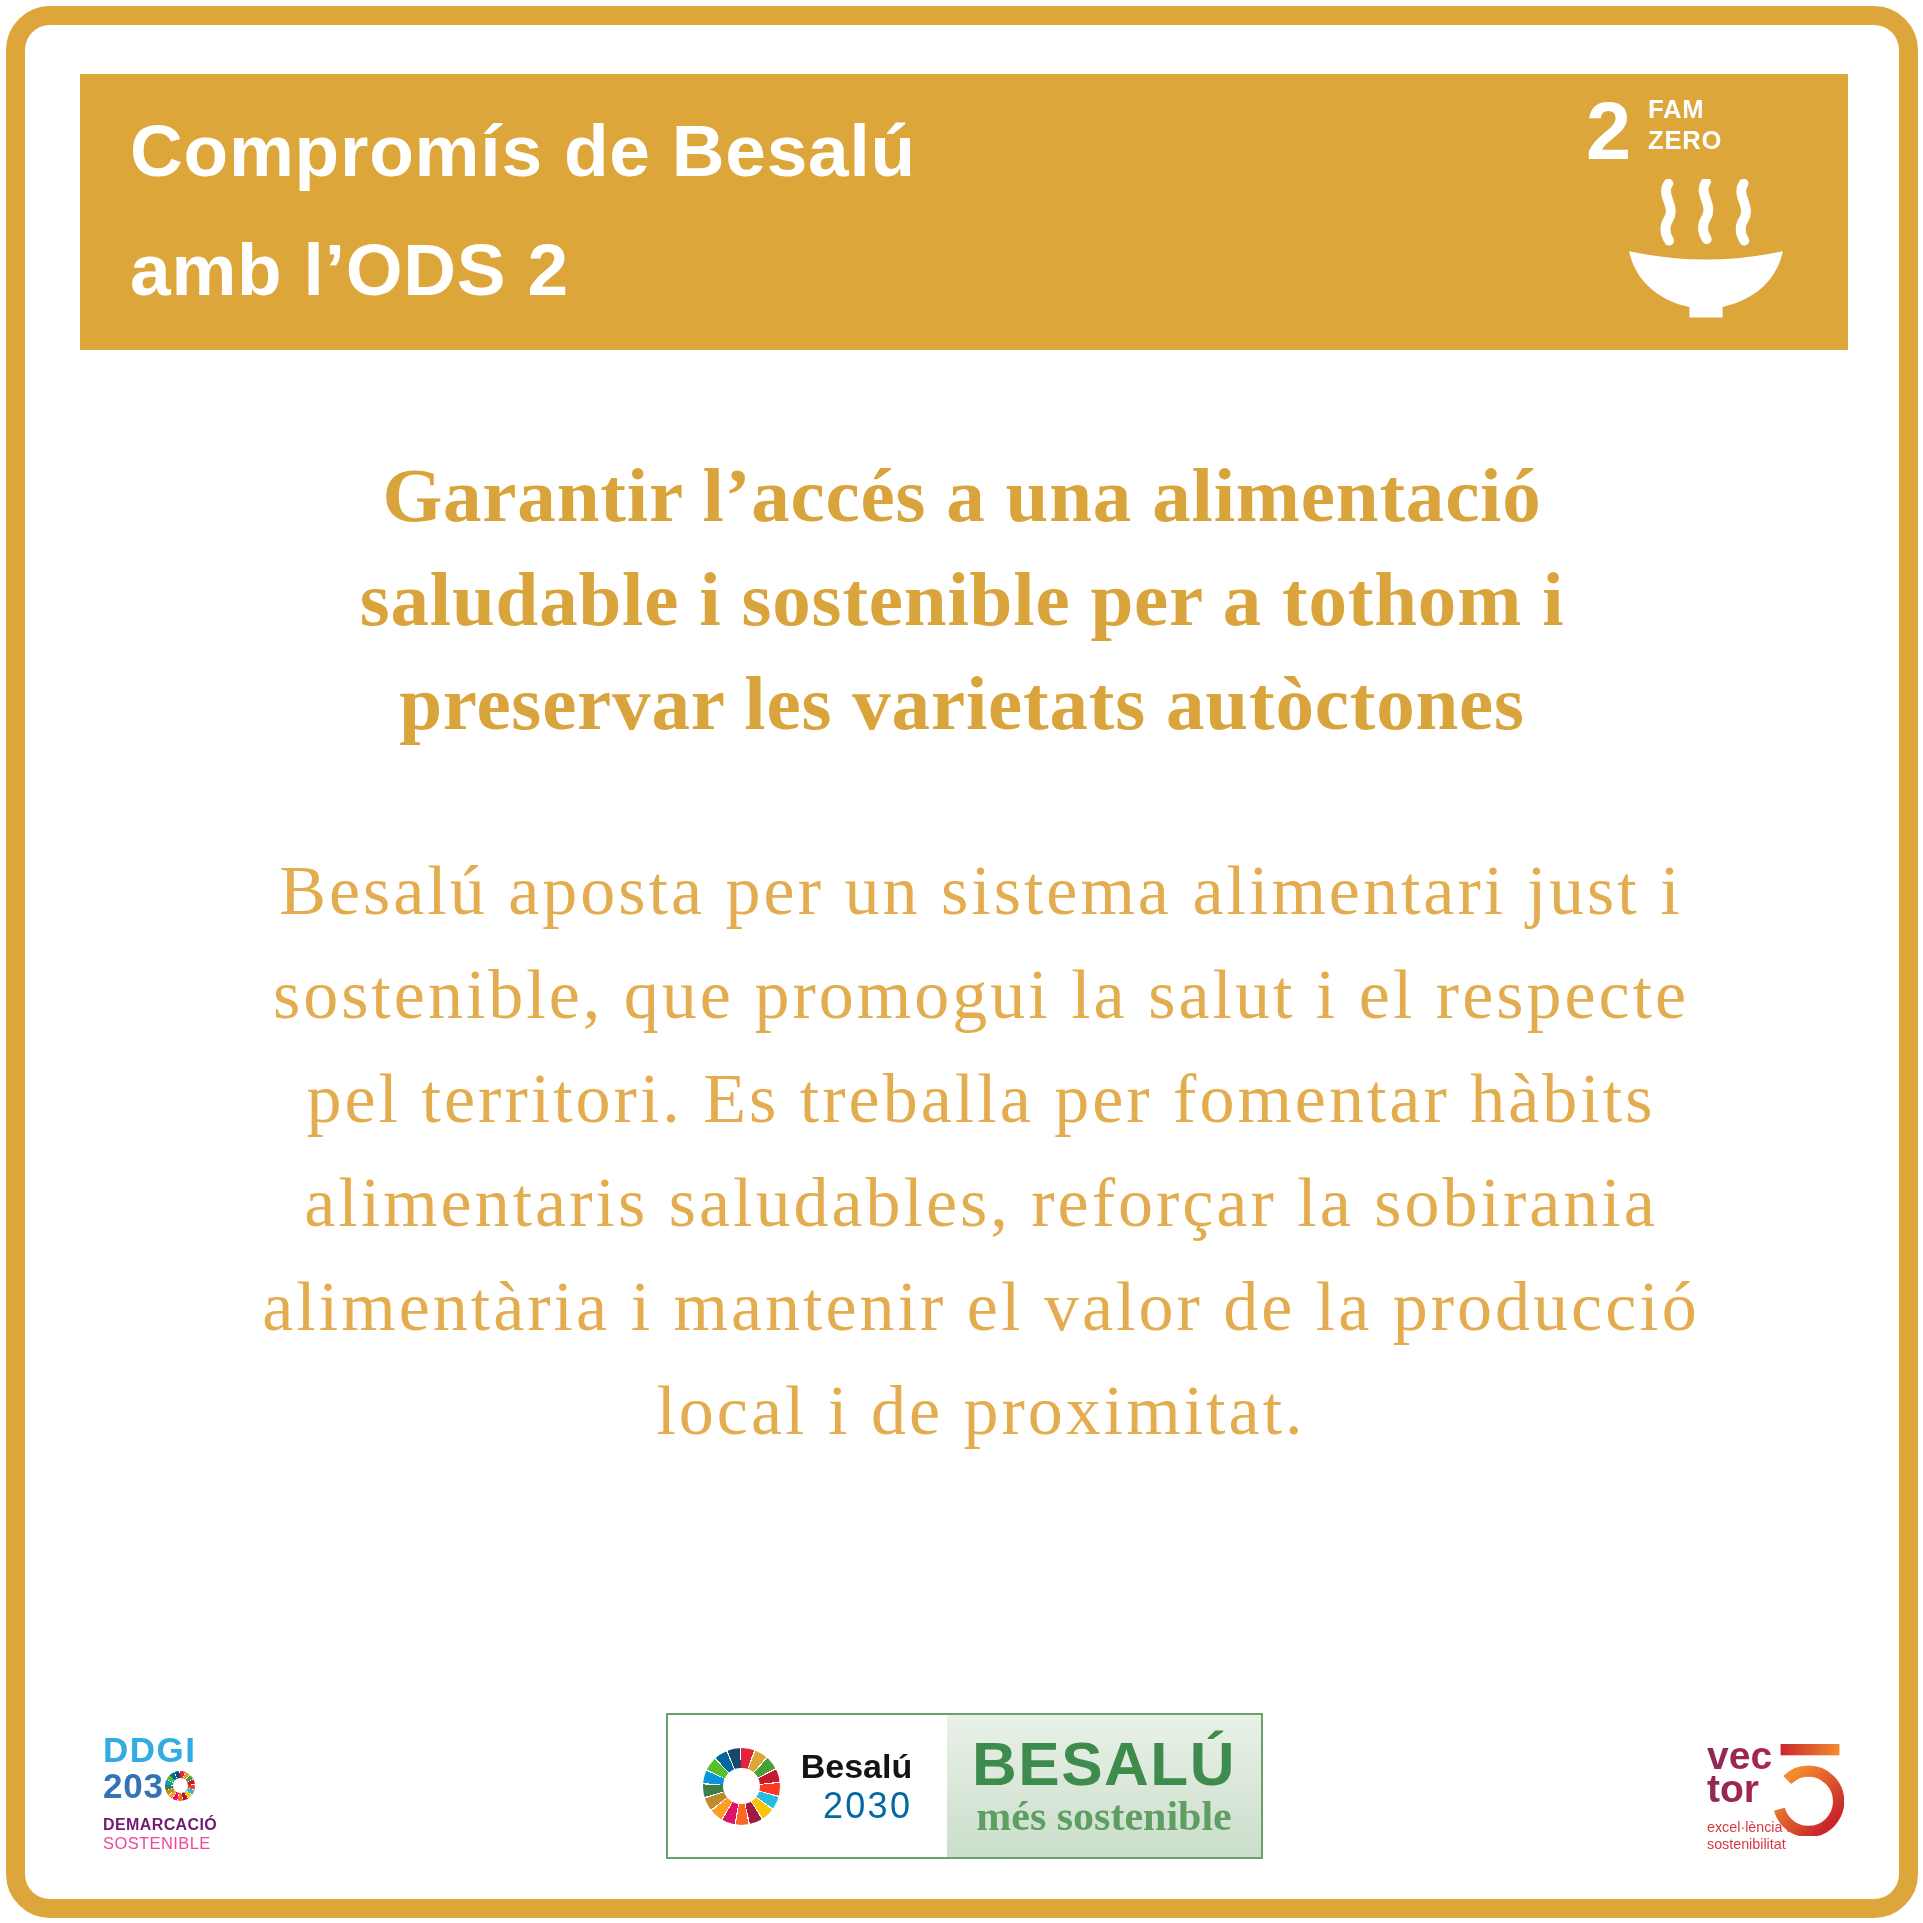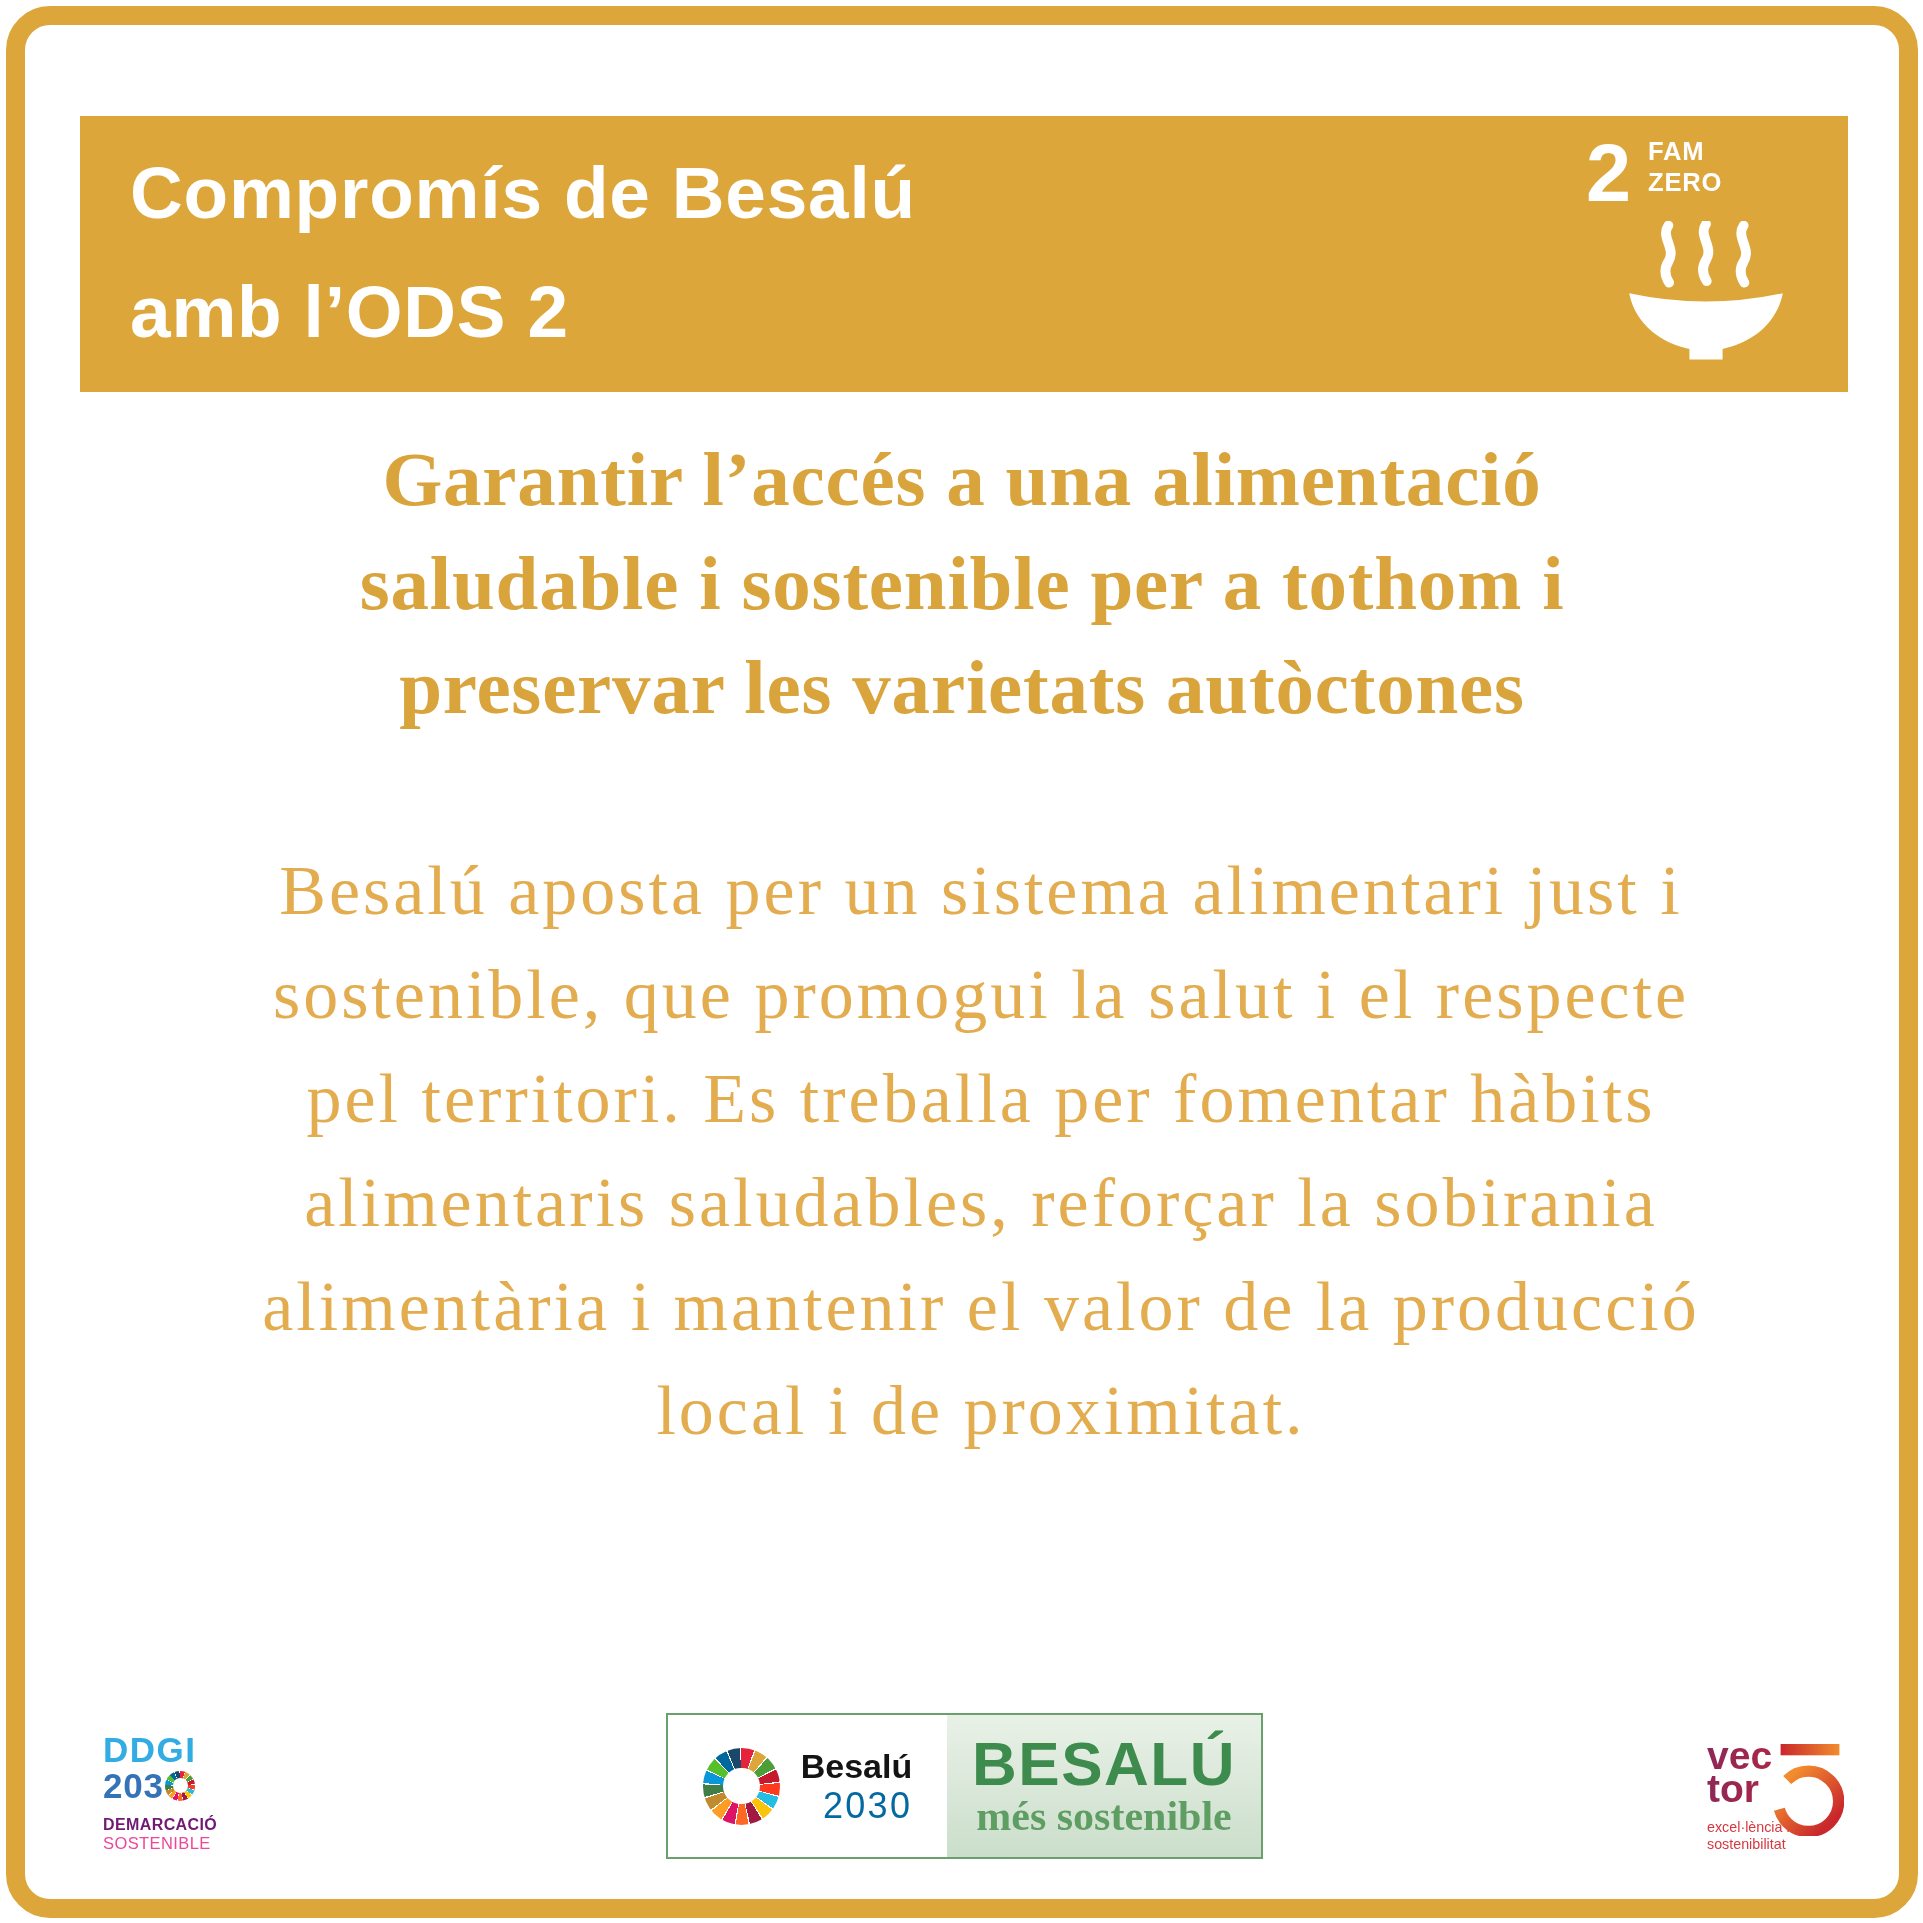--- a/index.html
+++ b/index.html
@@ -21,21 +21,20 @@
     border: 19.5px solid #DDA63A;
     border-radius: 44px;
   }
 
   
   .banner {
     position: absolute;
     left: 80px; top: 74px;
     width: 1768px; height: 276px;
     background: #DDA63A;
-    margin-top: 42px;
   }
   .banner-title {
     position: absolute;
     left: 50px; top: 16.5px;
     font-weight: 700;
     font-size: 73px;
     line-height: 119px;
     color: #ffffff;
     letter-spacing: 0.8px;
   }
@@ -63,21 +62,21 @@
   .sdg-bowl {
     position: absolute;
     left: 1542px; top: 105px;
     width: 168px; height: 143px;
   }
 
   
   .heading {
     position: absolute;
     left: 0; right: 0; top: 427px;
-    margin: 0;
+    margin: 16px;
     text-align: center;
     font-family: "Liberation Serif", "DejaVu Serif", serif;
     font-weight: 700;
     font-size: 77px;
     line-height: 104px;
     letter-spacing: 0.8px;
     color: #D9A43C;
   }
   .heading span { display: block; }
 

